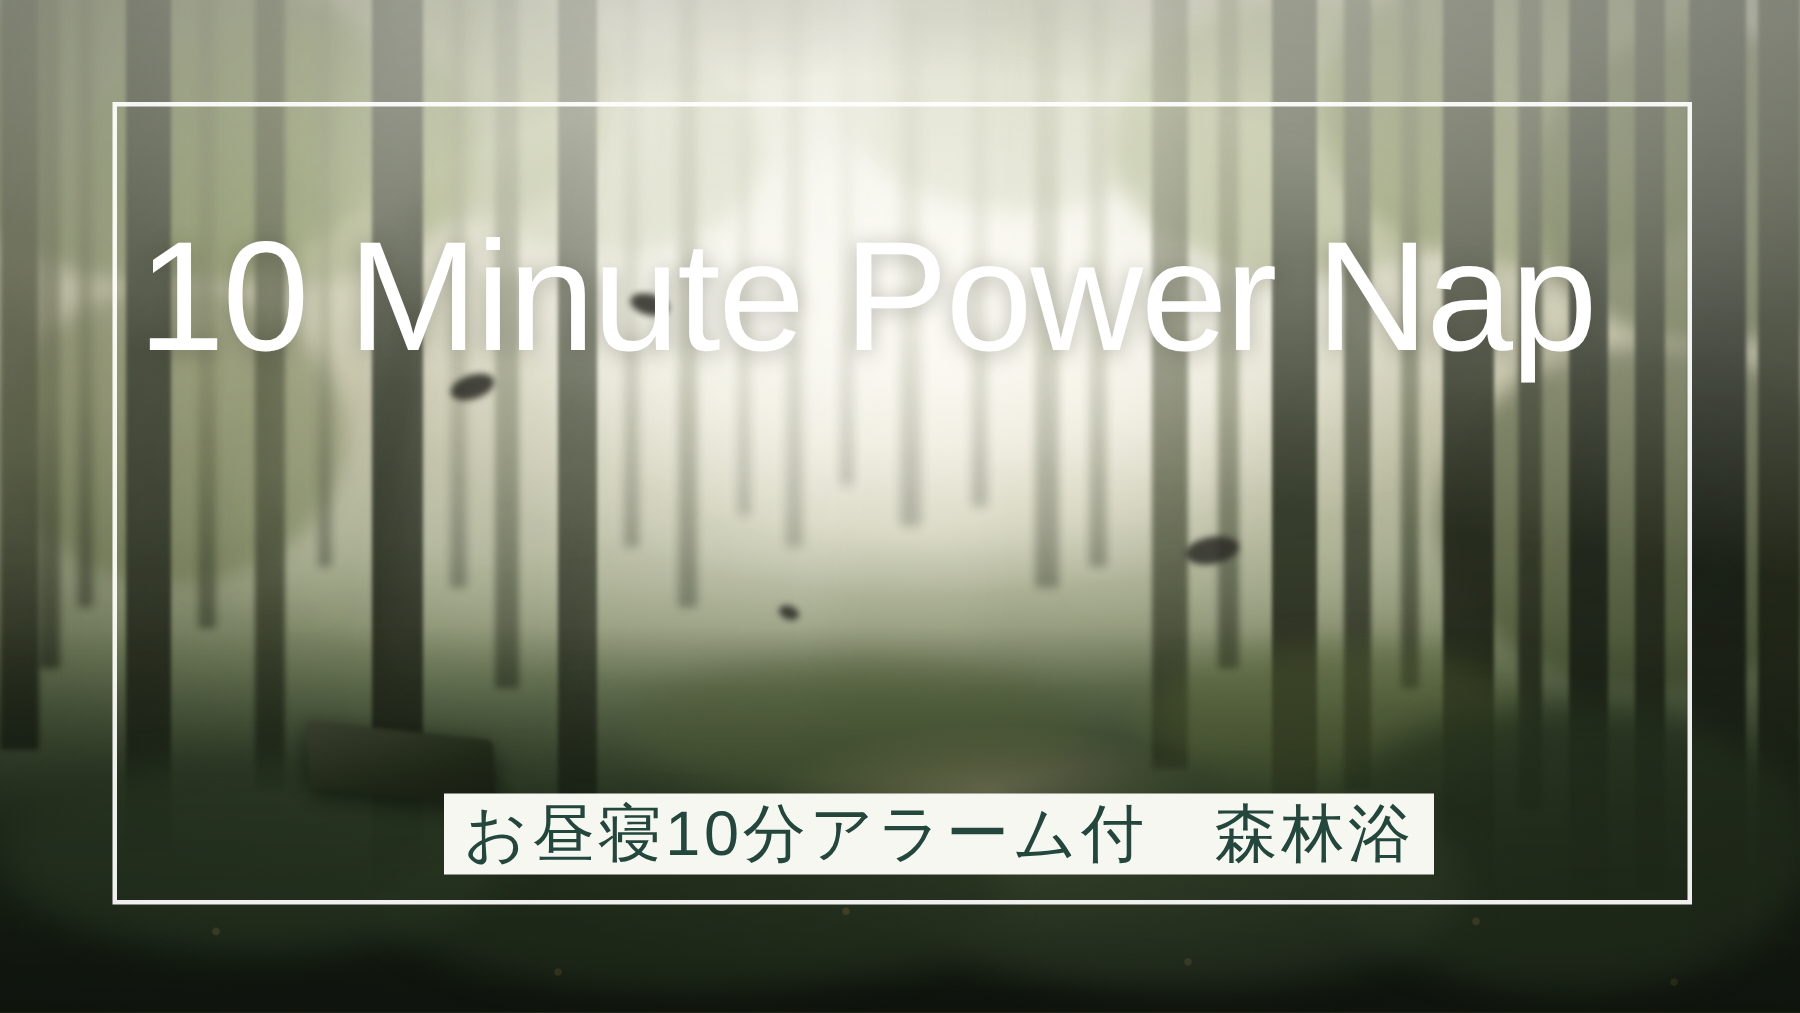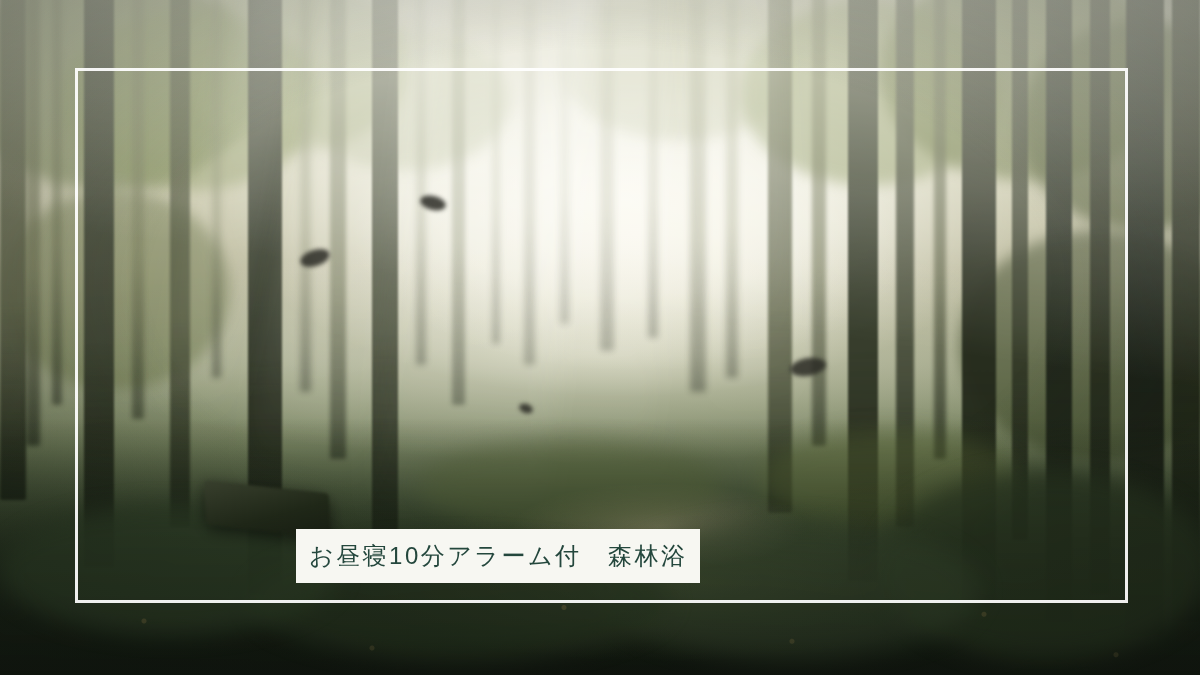--- a/index.html
+++ b/index.html
@@ -96,21 +96,21 @@
     font-size:104px;line-height:1;font-weight:400;letter-spacing:-1.5px;
     color:#ffffff;white-space:nowrap;
     text-shadow:0 2px 14px rgba(60,60,45,.35);
   }
   #subtitle-bar{
     position:absolute;left:296px;top:529px;height:54px;
     display:flex;align-items:center;justify-content:center;
     padding:0 13px;background:#f7f7f2;
   }
   #subtitle-text{
-    font-size:24px;line-height:1;color:#24473d;letter-spacing:2.5px;
+    font-size:42px;line-height:1;color:#24473d;letter-spacing:2.5px;
     white-space:nowrap;font-weight:400;
   }
 </style>
 </head>
 <body>
 
 <div id="thumb">
 
   <div class="layer" id="bg-base"></div>
   <div class="layer" id="bg-haze"></div>
@@ -189,18 +189,19 @@
         <i style="width: 100%; height: 100%; opacity: 0.85;"></i>
       </div>
       <div class="bird" style="left: 519px; top: 404px; width: 14px; height: 9px; transform: rotate(20deg);">
         <i style="width: 100%; height: 100%; opacity: 0.85;"></i>
       </div>
     </div>
   <div class="layer" id="bg-grade"></div>
 
   <div id="frame"></div>
 
+  <h1 id="title">10 Minute Power Nap</h1>
 
   <div id="subtitle-bar">
     <span id="subtitle-text">お昼寝10分アラーム付　森林浴</span>
   </div>
 
 </div>
 
 </body></html>

